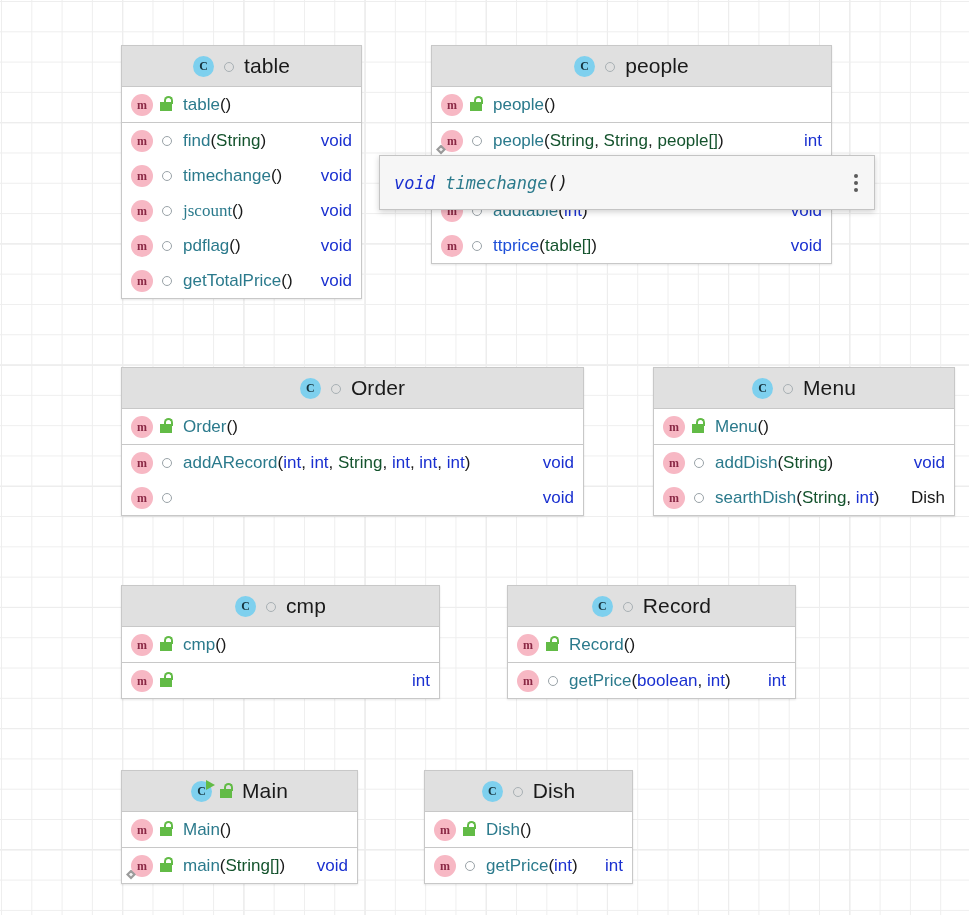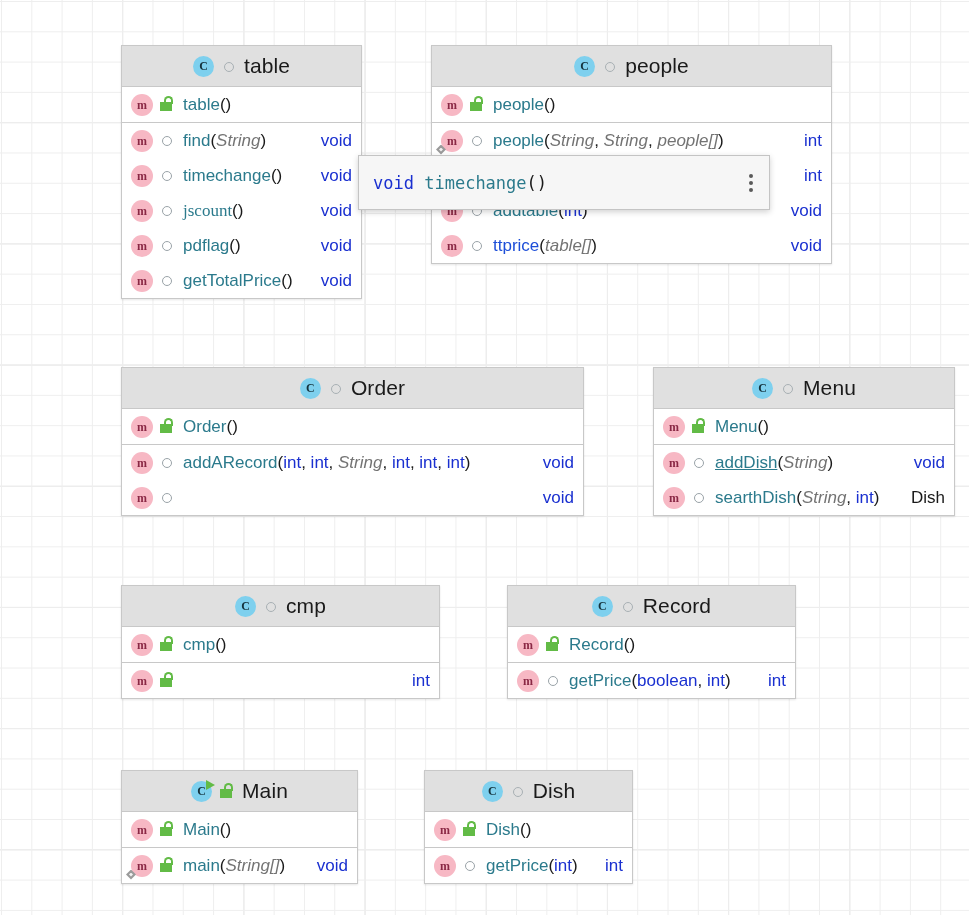--- a/index.html
+++ b/index.html
@@ -63,21 +63,21 @@
   }
   .uml-row .ret {
     font-size: 17px;
     color: #1a30d0;
     margin-left: auto;
     padding-left: 14px;
     flex: 0 0 auto;
   }
   .uml-row .ret.obj { color: #1a1a1a; }
   .kw  { color: #1a30d0; }
-  .typ { color: #737373; font-style: italic; }
+  .typ { color: #14532d; }
   .pl  { color: #1a1a1a; }
 
   
   .ic { flex: 0 0 auto; display: inline-block; position: relative; }
 
   .ic-class {
     width: 21px; height: 21px; border-radius: 50%;
     background: #7ed0ee;
     color: #14323c; font-size: 12px; font-weight: bold;
     line-height: 21px; text-align: center;
@@ -315,21 +315,21 @@
             <span class="shackle"></span>
             <span class="body"></span>
           </span>
           <span class="sig"><span class="nm" style="color: rgb(43, 122, 140);">Menu</span><span class="pl">(</span><span class="pl">)</span></span>
         </div>
       </div>
       <div class="uml-section">
         <div class="uml-row">
           <span class="ic ic-method">m</span>
           <span class="vis vis-pkg"></span>
-          <span class="sig"><span class="nm" style="color: rgb(43, 122, 140); text-decoration: underline;">addDish</span><span class="pl">(</span><span class="typ">String</span><span class="pl">)</span></span>
+          <span class="sig"><span class="nm" style="color: rgb(43, 122, 140);">addDish</span><span class="pl">(</span><span class="typ">String</span><span class="pl">)</span></span>
           <span class="ret">void</span>
         </div>
         <div class="uml-row">
           <span class="ic ic-method">m</span>
           <span class="vis vis-pkg"></span>
           <span class="sig"><span class="nm" style="color: rgb(43, 122, 140);">searthDish</span><span class="pl">(</span><span class="typ">String</span><span class="pl">, </span><span class="kw">int</span><span class="pl">)</span></span>
           <span class="ret obj">Dish</span>
         </div>
       </div>
     </div>
@@ -434,21 +434,21 @@
       </div>
       <div class="uml-section">
         <div class="uml-row">
           <span class="ic ic-method">m</span>
           <span class="vis vis-pkg"></span>
           <span class="sig"><span class="nm" style="color: rgb(43, 122, 140);">getPrice</span><span class="pl">(</span><span class="kw">int</span><span class="pl">)</span></span>
           <span class="ret">int</span>
         </div>
       </div>
     </div>
-    <div id="tooltip" style="left: 358px; top: 155px; width: 412px; height: 55px;">
+    <div id="tooltip" style="left: 379px; top: 155px; width: 496px; height: 55px; font-style: italic;">
       <span class="tt-text"><span class="tt-kw">void</span> <span class="tt-name">timechange</span><span class="tt-paren">()</span></span>
       <span class="tt-more">
         <i></i>
         <i></i>
         <i></i>
       </span>
     </div>
   </div>
 
 </body></html>

